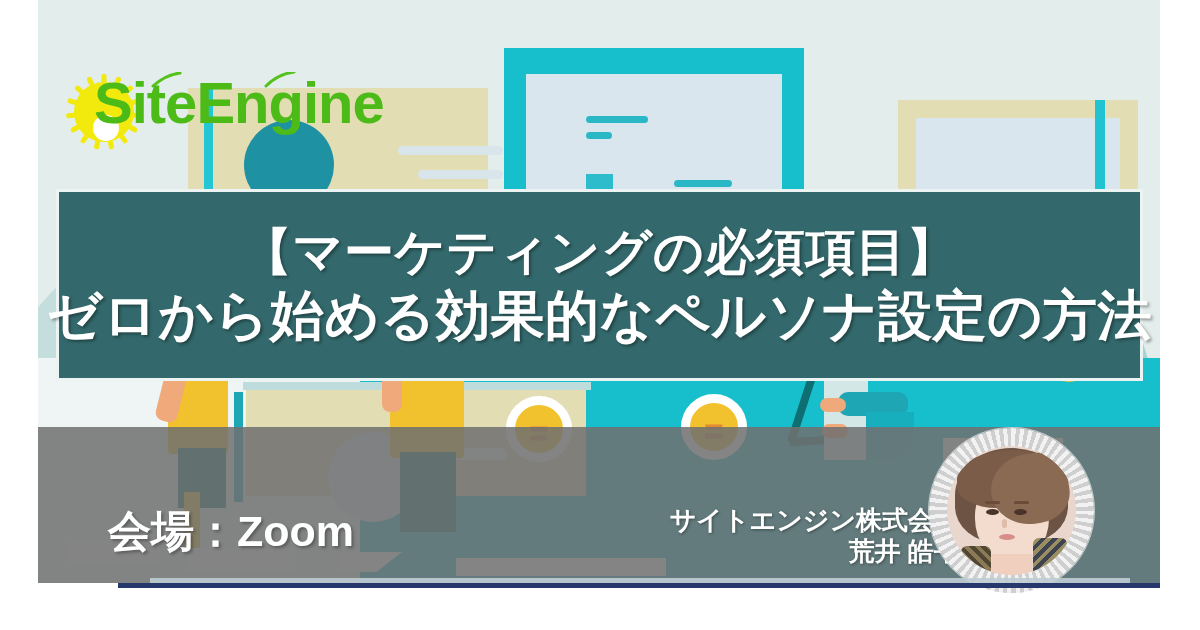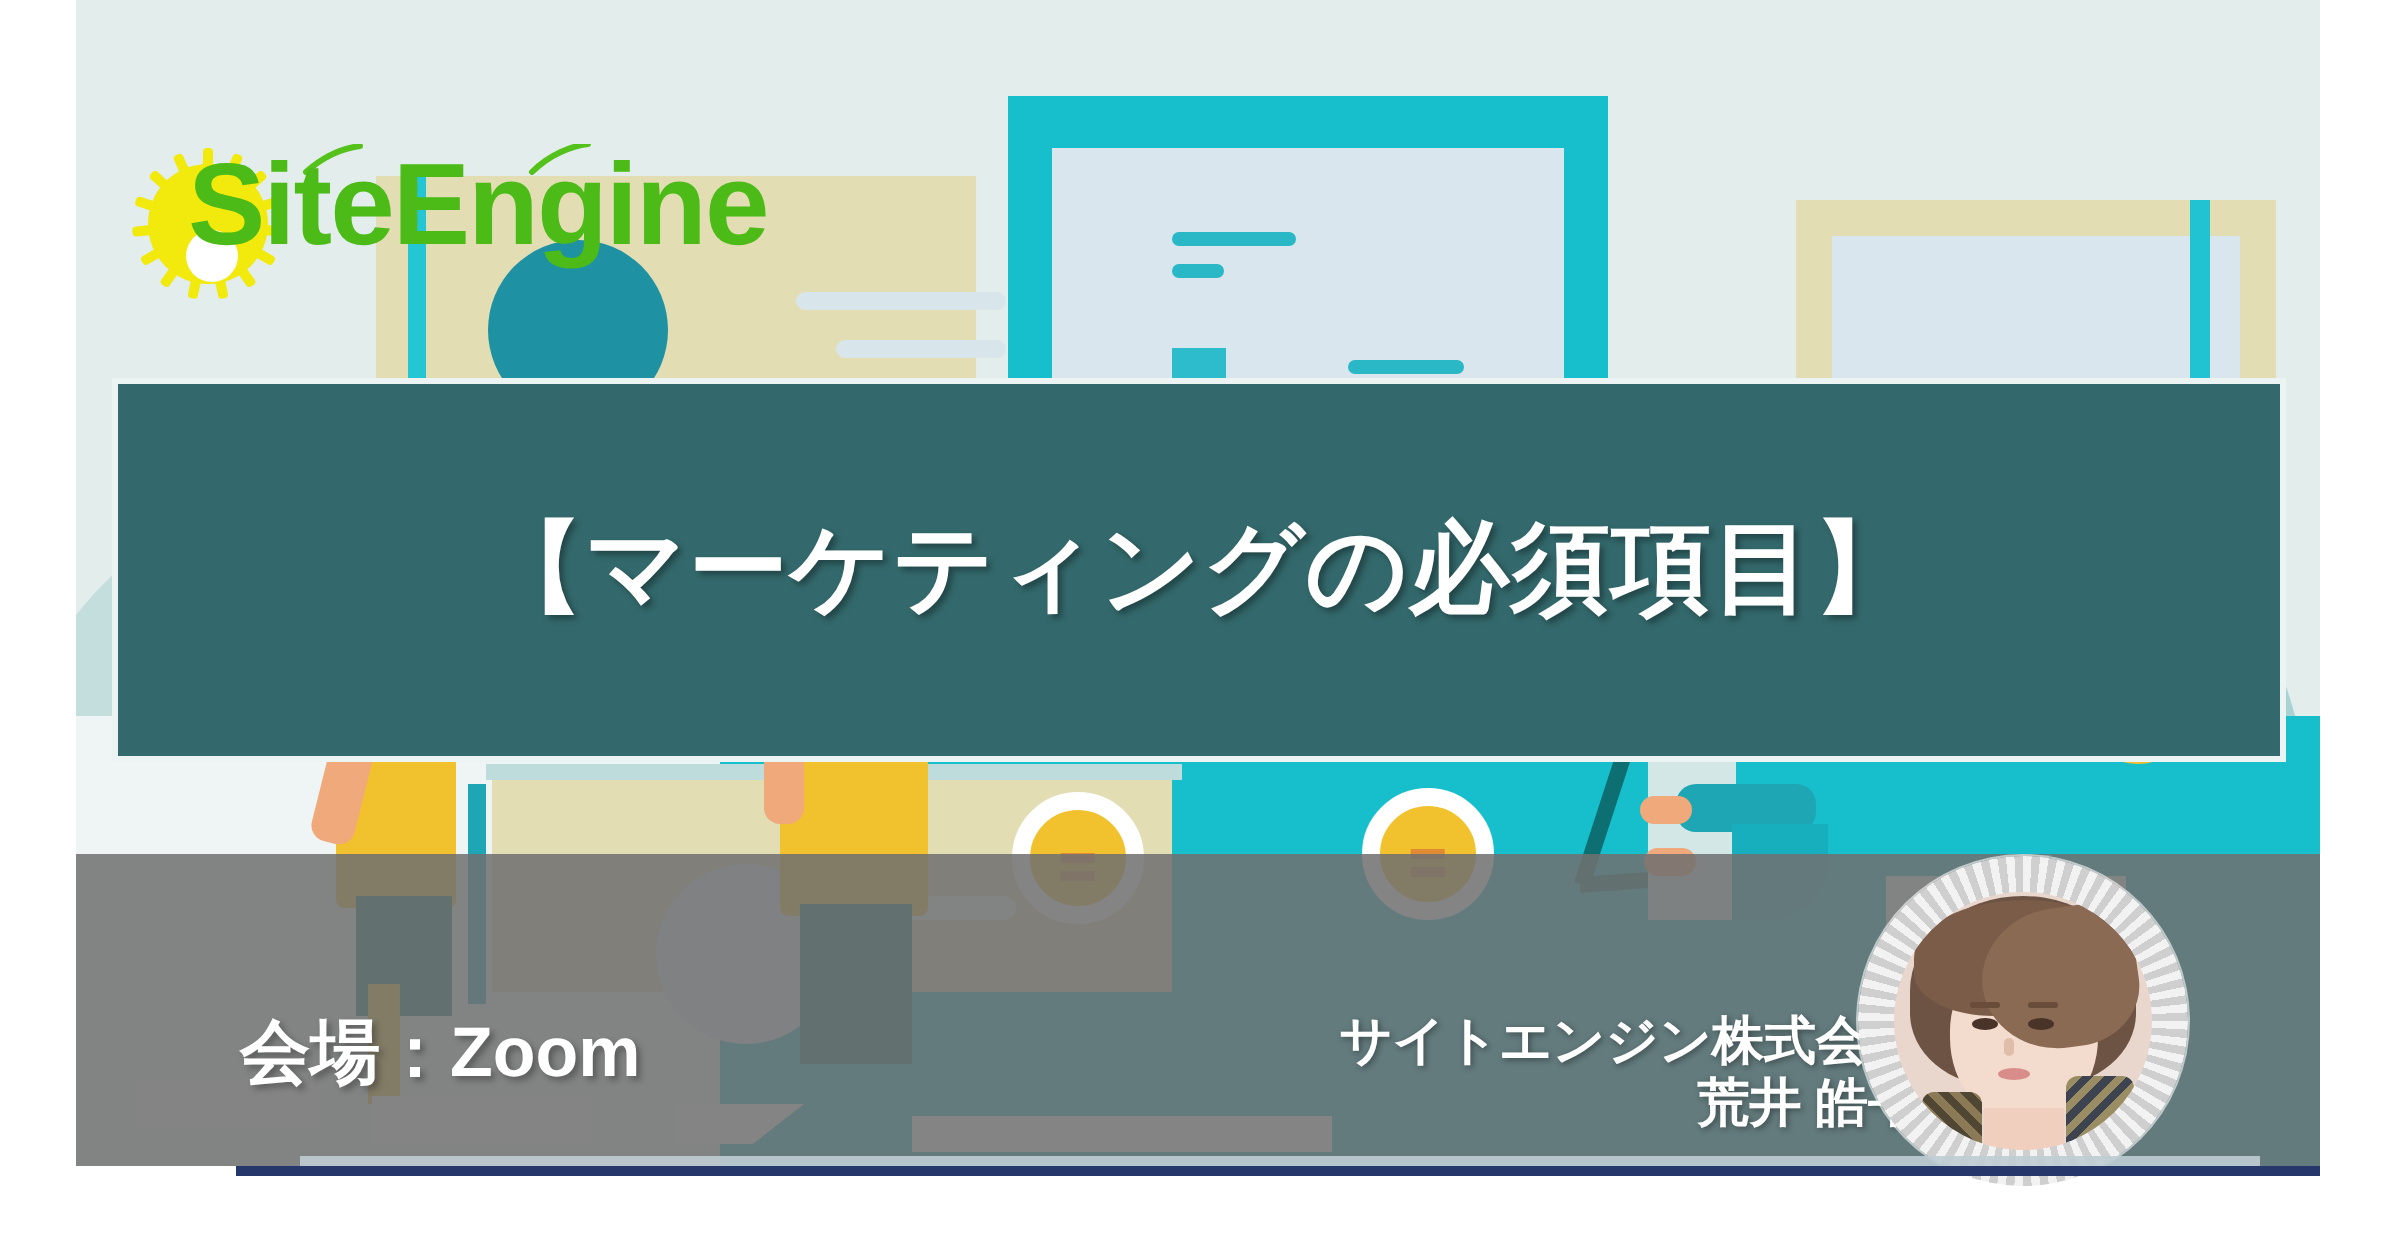--- a/index.html
+++ b/index.html
@@ -104,23 +104,22 @@
     position:absolute; left:38px; top:427px; width:1122px; height:156px;
     background:rgba(112,112,112,.86);
   }
   .when {
     position:absolute; left:70px; top:18px;
     font-size:43px; font-weight:700; color:#ffffff; white-space:nowrap;
     text-shadow:2px 2px 3px rgba(0,0,0,.3);
   }
   .where {
     position:absolute; left:70px; top:76px;
-    font-size:35px; font-weight:700; color:#ffffff; white-space:nowrap;
+    font-size:43px; font-weight:700; color:#ffffff; white-space:nowrap;
     text-shadow:2px 2px 3px rgba(0,0,0,.3);
-    margin-left:12px;
   }
   .speaker {
     position:absolute; right:200px; top:78px; text-align:right;
     color:#ffffff; font-weight:700; line-height:1.18;
     text-shadow:1px 1px 3px rgba(0,0,0,.4);
   }
   .speaker-company { font-size:26px; white-space:nowrap; }
   .speaker-name { font-size:26px; white-space:nowrap; }
 
   
@@ -289,20 +288,21 @@
       </svg>
       <div style="position:absolute;left:36px;top:2px;font-size:58px;font-weight:700;color:#4cbb17;letter-spacing:-1px;line-height:1;white-space:nowrap;">
         <span>Site</span><span>Engine</span>
       </div>
     </div>
 
   </div>
 
   <div class="title-box">
     <div class="title-line title-line-1">【マーケティングの必須項目】</div>
+    <div class="title-line title-line-2">ゼロから始める効果的なペルソナ設定の方法</div>
   </div>
 
   <div class="gray-bar">
     <div class="where">会場：Zoom</div>
     <div class="speaker">
       <div class="speaker-company">サイトエンジン株式会社</div>
       <div class="speaker-name">荒井 皓平</div>
     </div>
   </div>
 

